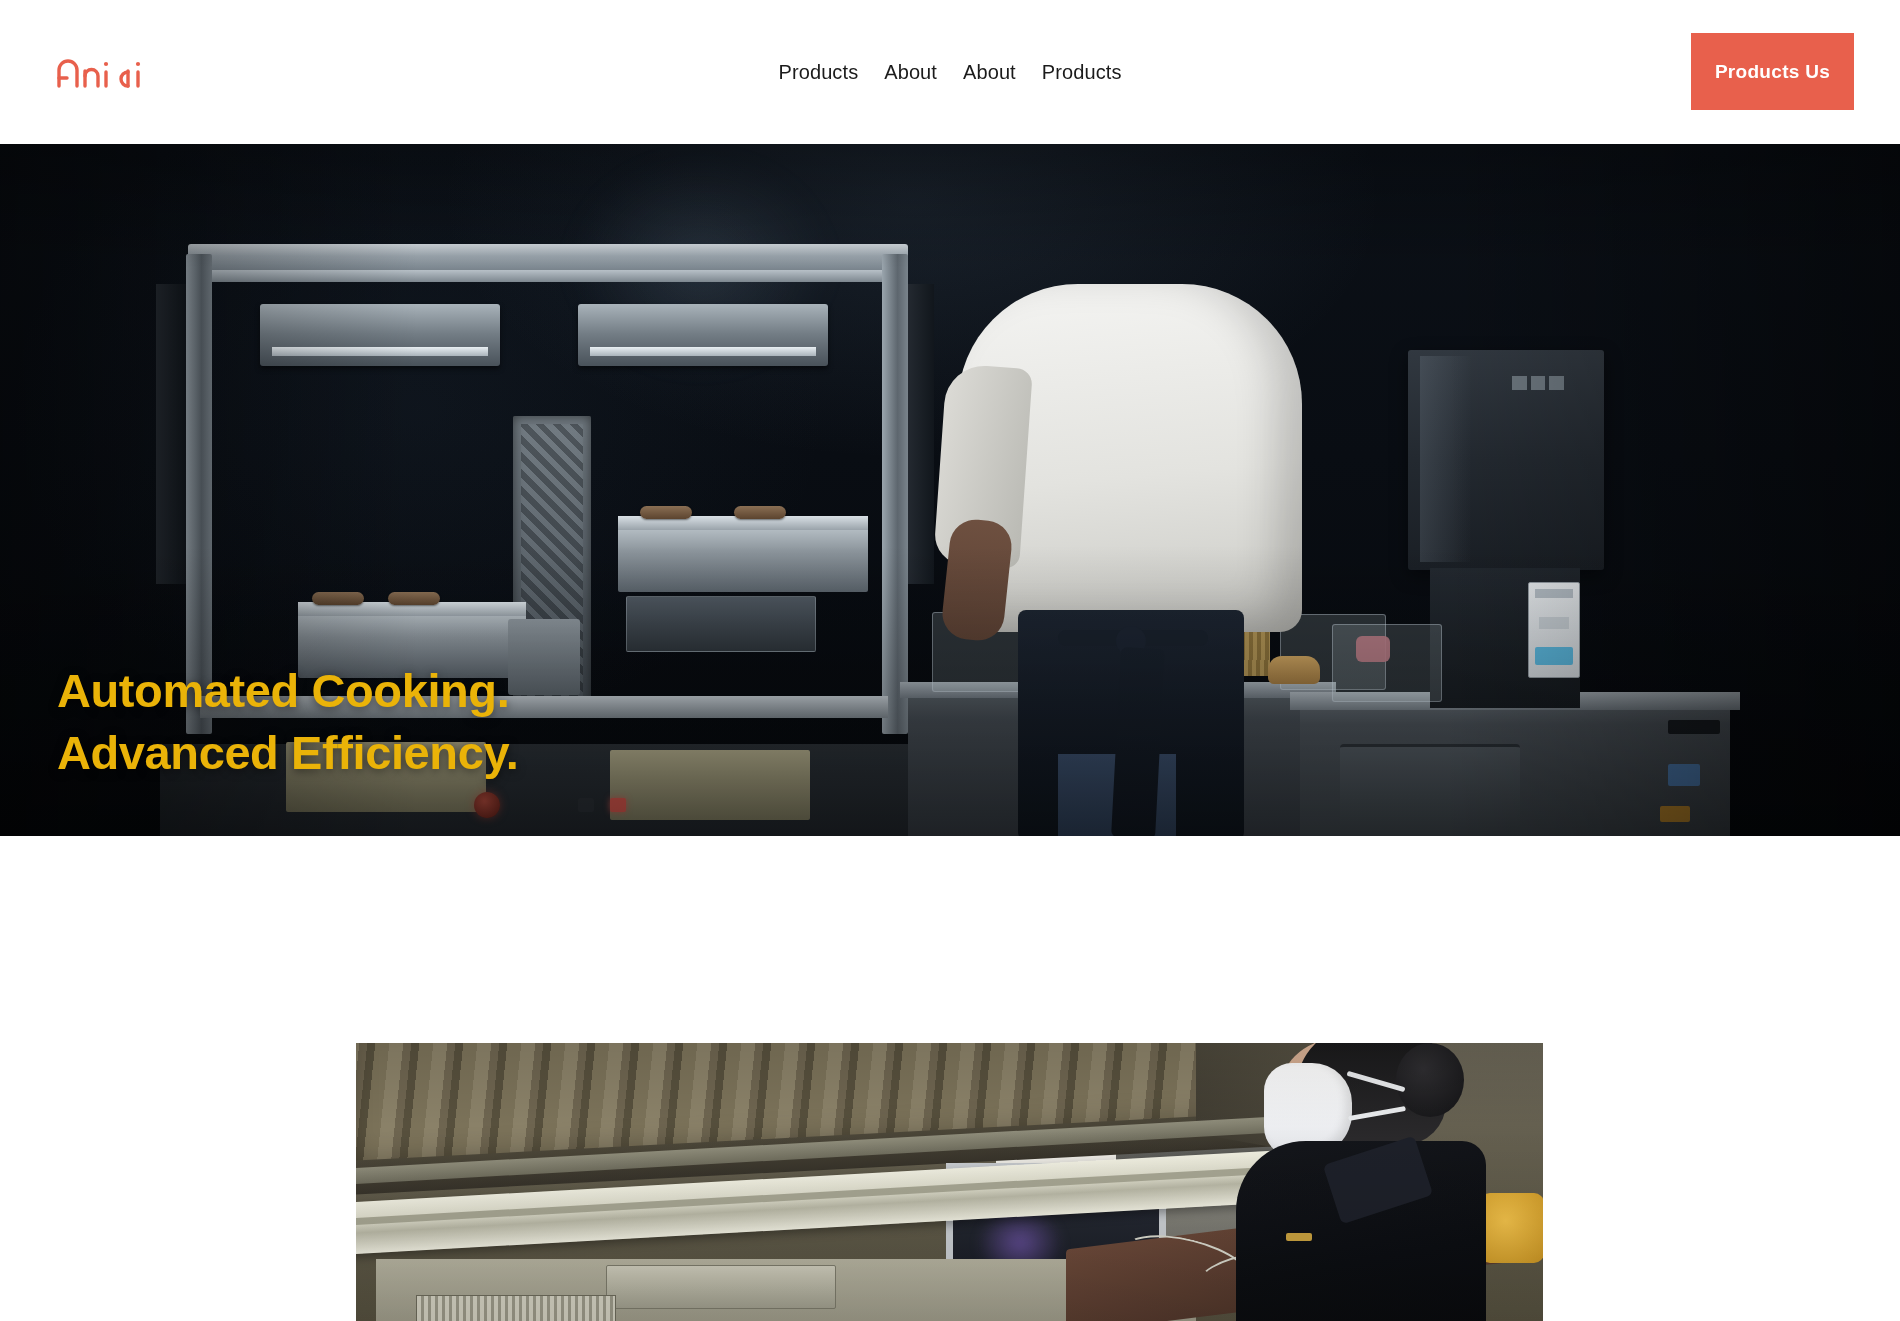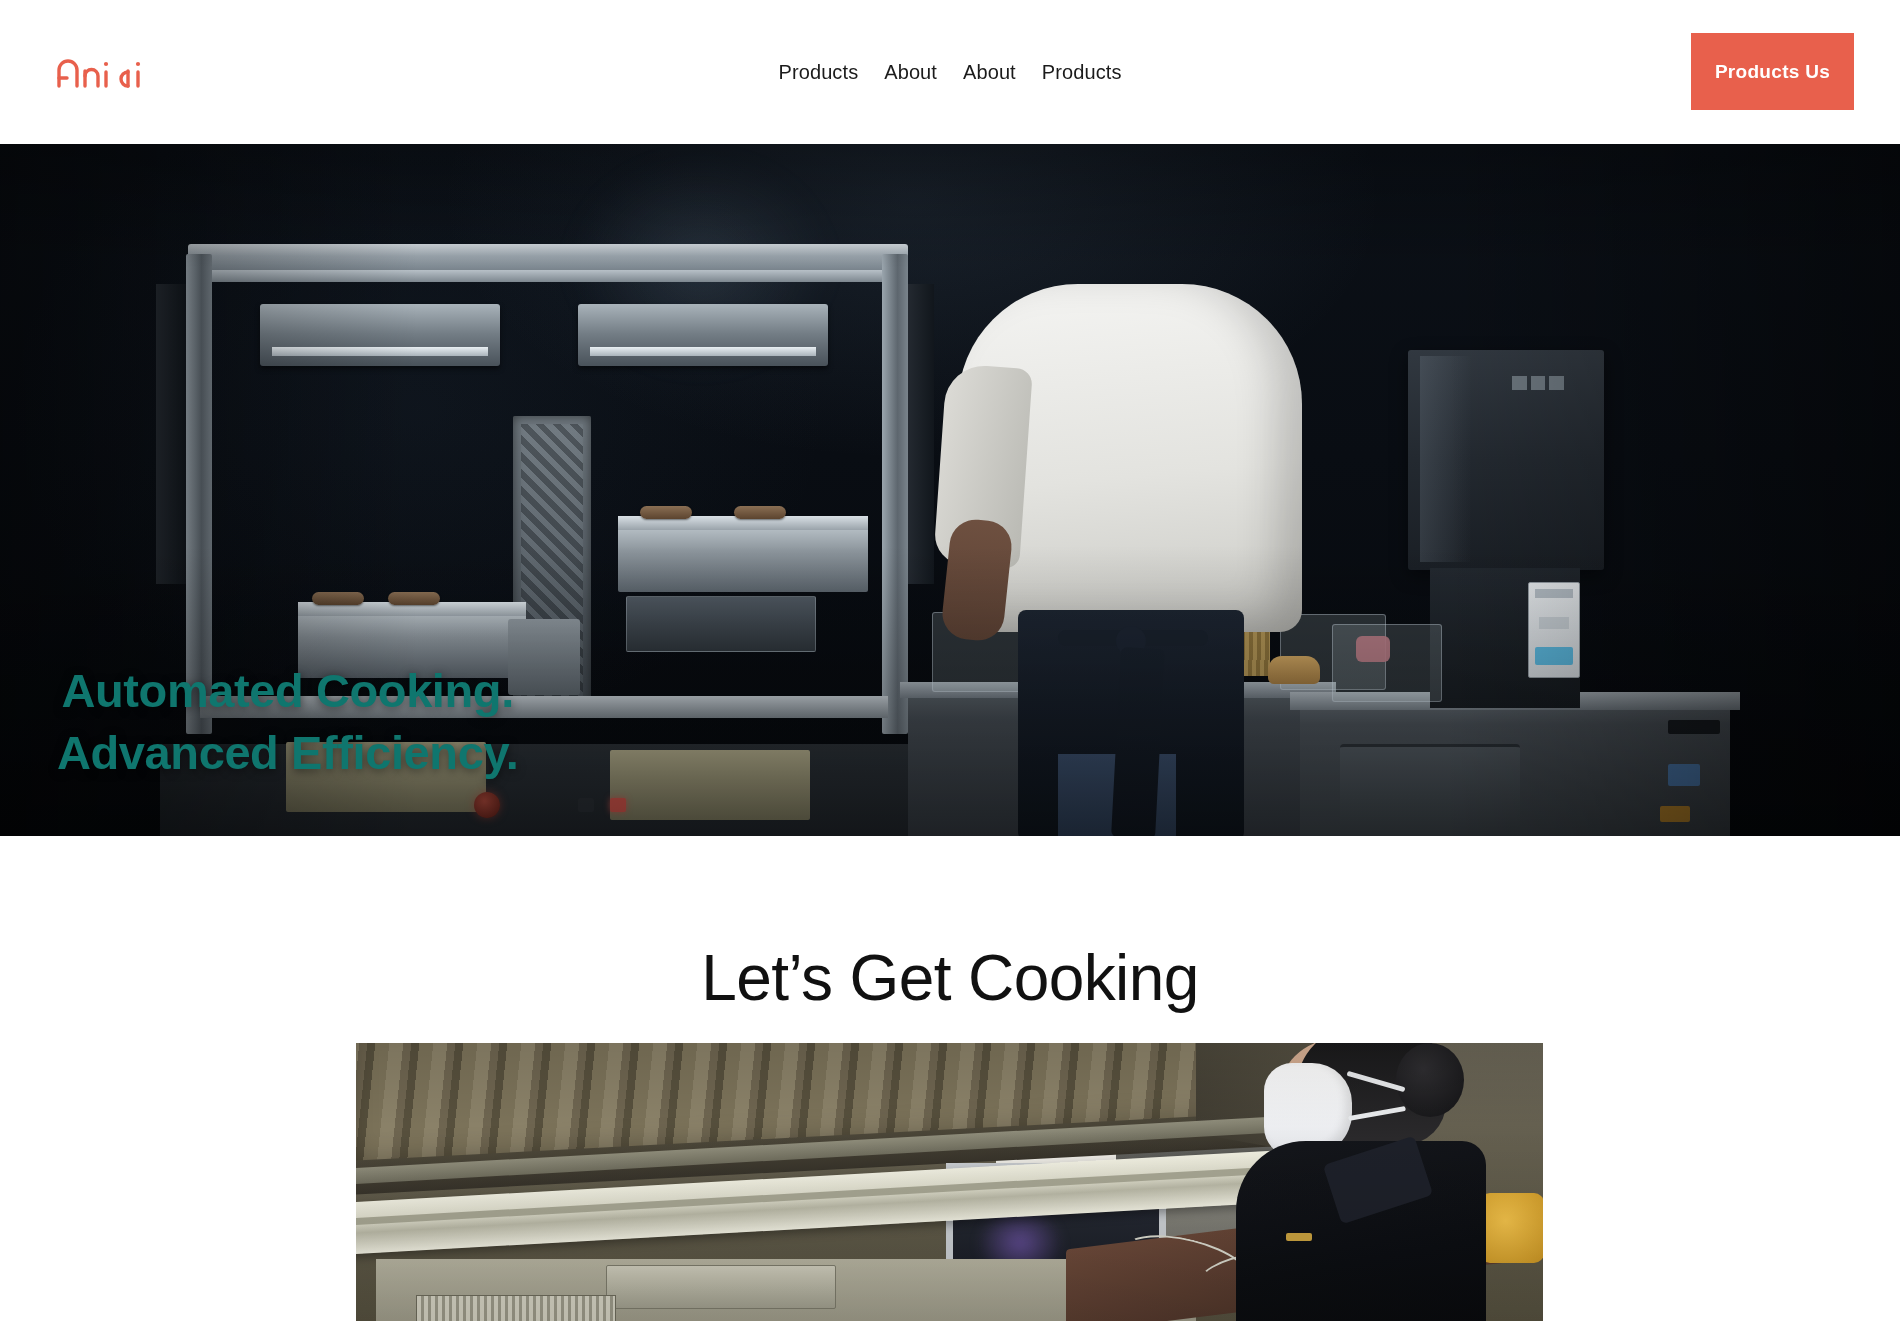--- a/index.html
+++ b/index.html
@@ -297,25 +297,24 @@
     position:absolute; inset:0; pointer-events:none;
     background:
       linear-gradient(180deg, rgba(0,0,0,.28) 0%, rgba(0,0,0,0) 18%, rgba(0,0,0,0) 58%, rgba(0,0,0,.42) 100%),
       linear-gradient(90deg, rgba(0,0,0,.45) 0%, rgba(0,0,0,0) 22%, rgba(0,0,0,0) 76%, rgba(0,0,0,.45) 100%);
   }
 
   .hero-copy {
     position:absolute; left:57px; bottom:52px; z-index:5;
   }
   .hero-line {
-    display:block; color:#0f766e; font-weight:700;
+    display:block; color:#eab308; font-weight:700;
     font-size:47px; line-height:62px; letter-spacing:-0.4px;
     text-shadow:0 2px 10px rgba(0,0,0,.55);
     white-space:nowrap;
-    text-align:center;
   }
 
   
   .section { position:absolute; top:836px; left:0; width:1900px; height:485px; background:#fff; }
   .section-title {
     position:absolute; top:105px; left:0; width:1900px; text-align:center;
     font-size:64px; color:#111111; font-weight:400; letter-spacing:-0.6px;
   }
 
   .media-card {
@@ -596,21 +595,20 @@
     <div class="hero-vignette"></div>
   </div>
 
   <div class="hero-copy">
     <span class="hero-line">Automated Cooking.</span>
     <span class="hero-line">Advanced Efficiency.</span>
   </div>
 </section>
 
 <section class="section">
-  <h2 class="section-title">Let’s Get Cooking</h2>
 
   <div class="media-card">
     <div class="mc-bg"></div>
     <div class="tile-wall"></div>
     <div class="tile-wall2"></div>
     <div class="cab-grey"></div>
     <div class="cab-grey2"></div>
     <div class="poster">
       <span class="poster-red"></span>
     </div>

